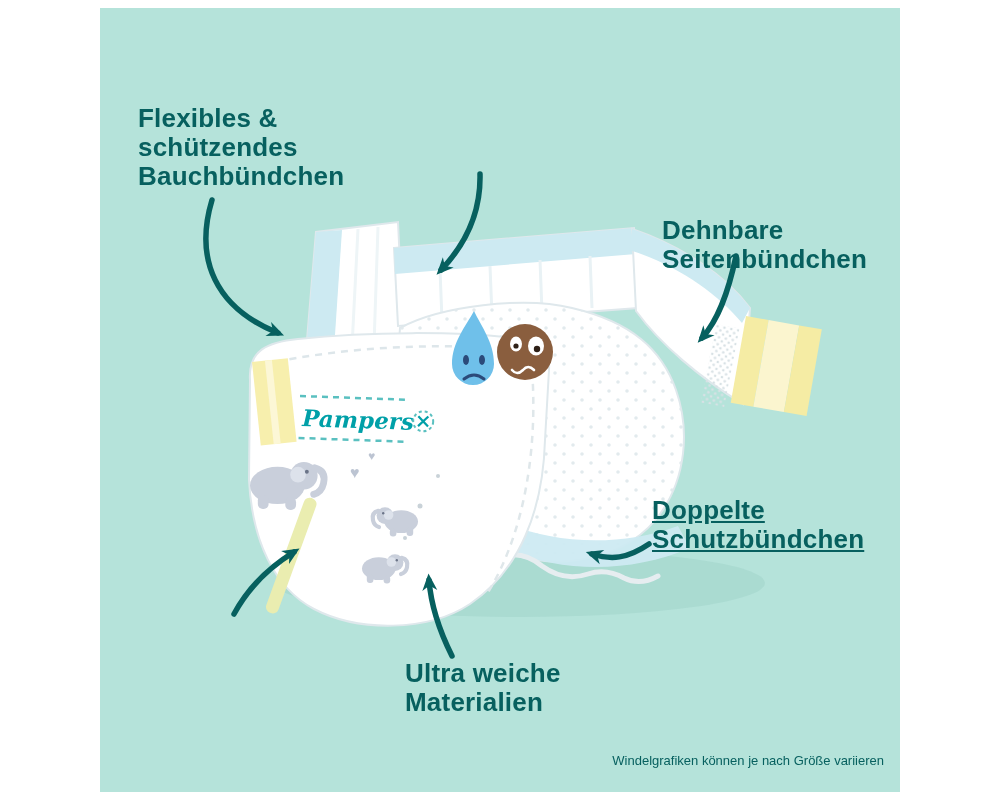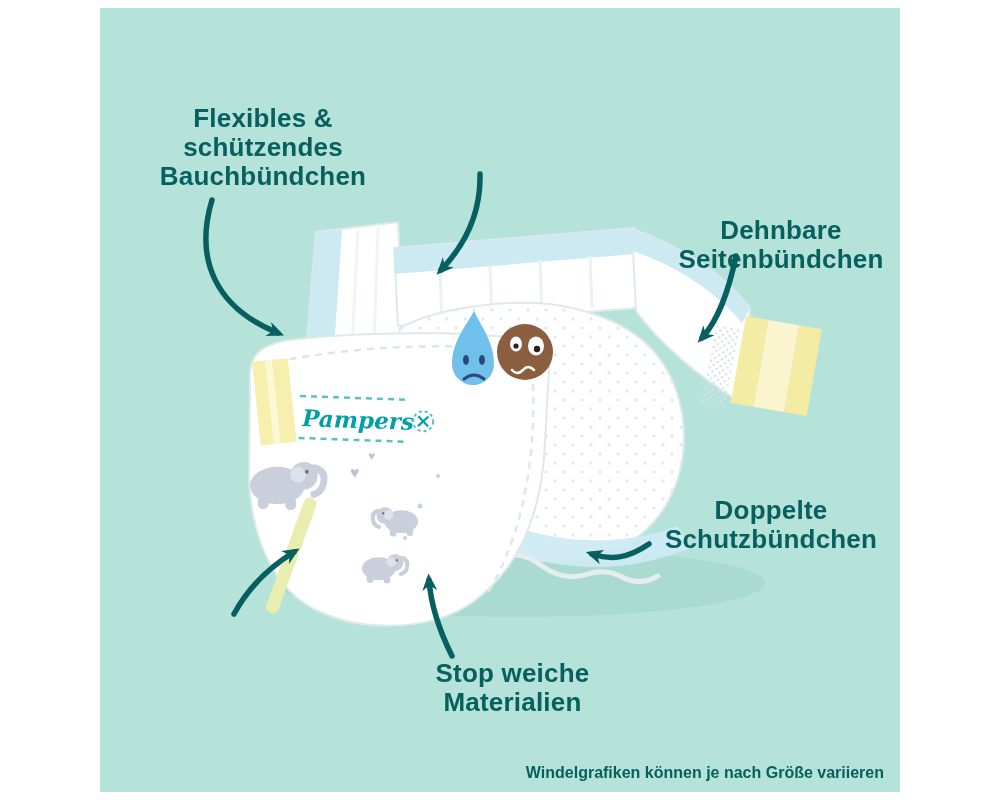--- a/index.html
+++ b/index.html
@@ -14,29 +14,28 @@
     position:absolute; left:100px; top:8px; width:800px; height:784px;
     background:var(--panel, #b5e3da);
   }
   .scene { position:absolute; left:0; top:0; }
   .callout {
     position:absolute;
     color:var(--teal, #07605f);
     font-weight:bold;
     font-size:26px;
     line-height:1.12;
-    text-align:center;
     white-space:pre-line;
     letter-spacing:0.2px;
   }
   .footer-note {
-    position:absolute; right:16px; bottom:10px;
+    position:absolute; right:16px; bottom:24px;
     color:var(--teal, #07605f);
-    font-weight:bold;
-    font-size:16px;
+    font-weight:normal;
+    font-size:13px;
   }
 </style>
 </head>
 <body>
 
 <div class="panel">
 
   <svg class="scene" viewBox="0 0 800 784" width="800" height="784">
     <defs>
       <pattern id="quilt" width="18" height="18" patternUnits="userSpaceOnUse">
@@ -156,22 +155,22 @@
   </svg>
 
   <div class="callout" style="left:38px; top:96px; width:250px;">Flexibles &amp;
 schützendes
 Bauchbündchen</div>
 
 
   <div class="callout" style="left:562px; top:188px; width:238px;margin-top:20px;">Dehnbare
 Seitenbündchen</div>
 
-  <div class="callout" style="left:552px; top:488px; width:238px;">Doppelte
+  <div class="callout" style="left:552px; top:488px; width:238px;text-decoration:underline;">Doppelte
 Schutzbündchen</div>
 
 
-  <div class="callout" style="left:305px; top:651px; width:215px;">Stop weiche
+  <div class="callout" style="left:305px; top:651px; width:215px;">Ultra weiche
 Materialien</div>
 
   <div class="footer-note">Windelgrafiken können je nach Größe variieren</div>
 
 </div>
 
 </body></html>

